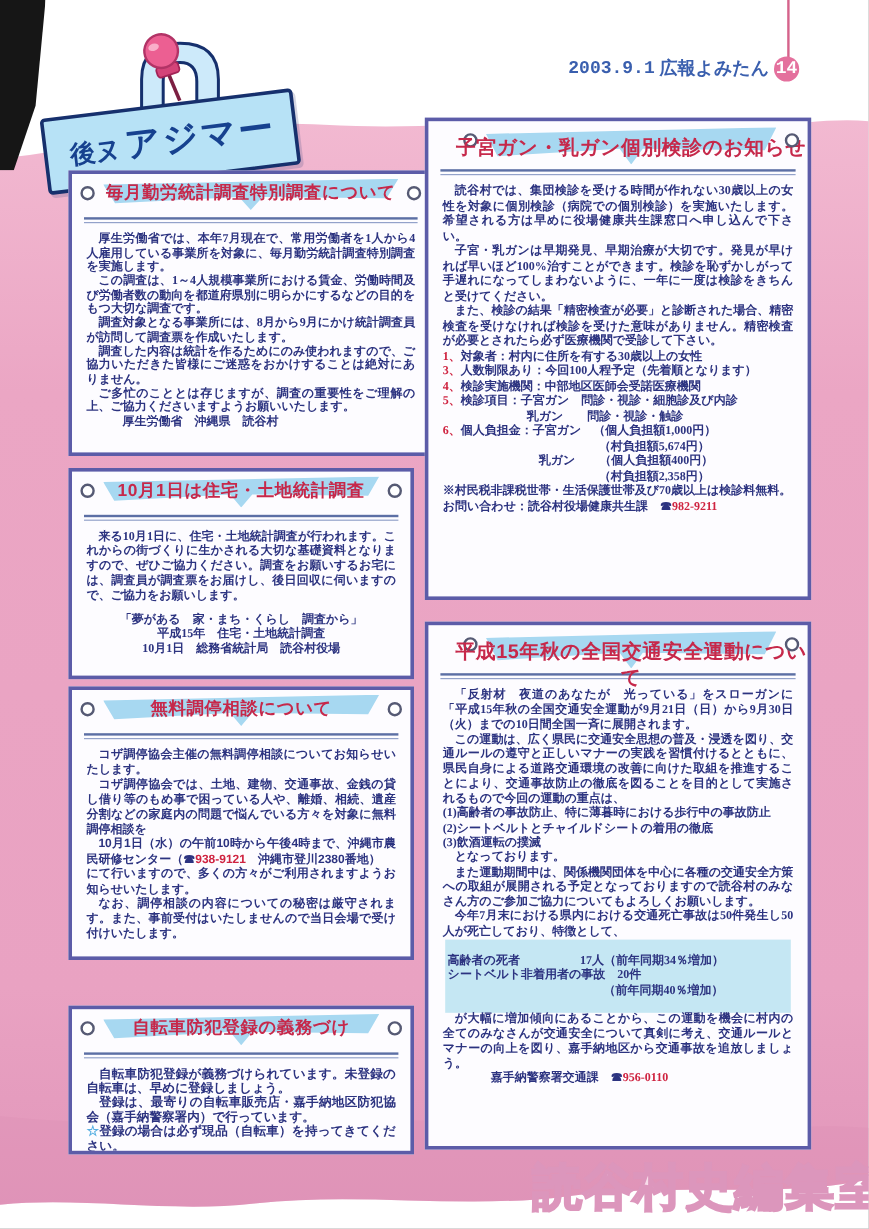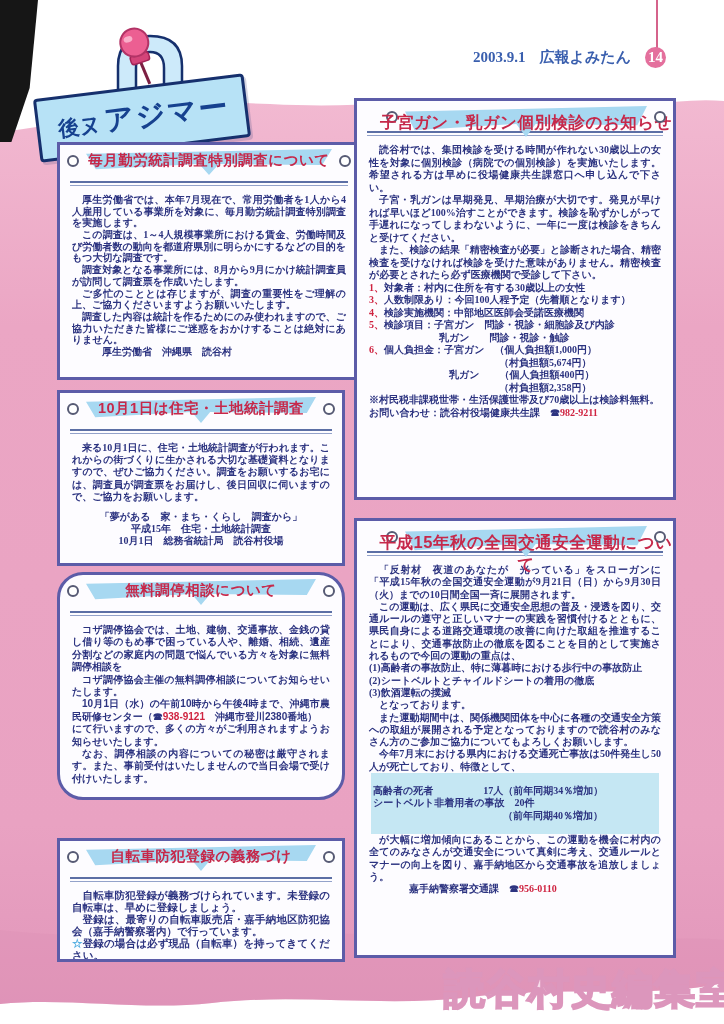--- a/index.html
+++ b/index.html
@@ -8,22 +8,22 @@
           font-family:"Liberation Serif","DejaVu Serif",serif; }
 
   
   .bg-svg { position:absolute; left:0; top:0; width:724px; height:1024px; }
 
   
   .scan-edge { position:absolute; left:0; top:0; width:38px; height:142px; background:#161616;
                clip-path:polygon(0 0,100% 0,78% 62%,30% 100%,0 100%); }
 
   
-  .header-meta { position:absolute; top:47px; right:58px; display:flex; align-items:center; gap:14px;
-                 color:#3a5fae; font-weight:bold; font-size:15px; font-family:Liberation Serif, serif; }
+  .header-meta { position:absolute; top:47px; right:58px; display:flex; align-items:center; gap:4px;
+                 color:#3a5fae; font-weight:bold; font-size:15px; font-family:Liberation Mono, monospace; }
   .page-badge { display:flex; align-items:center; justify-content:center; width:21px; height:21px;
                 border-radius:50%; background:#e4709d; color:#fff; font-size:15px; font-weight:bold; }
   .badge-line { position:absolute; top:0; right:66px; width:2px; height:50px; background:#d5638b; }
 
   
   .logo-wrap { position:absolute; left:28px; top:18px; width:250px; height:140px; }
   .logo-board { position:absolute; left:8px; top:68px; width:212px; padding:8px 10px 10px 14px;
                 background:#b7e2f6; border:3px solid #16306d; border-radius:4px;
                 transform:rotate(-7deg); text-align:center; white-space:nowrap;
                 box-shadow:2px 3px 0 rgba(90,90,140,.25); }
@@ -31,21 +31,21 @@
   .logo-main   { font-size:29px; font-weight:bold; color:#16418f; font-family:"Liberation Sans",sans-serif; letter-spacing:2px; }
 
   
   .box { position:absolute; background:#fdfcff; border:3px solid #5c5ca8; overflow:hidden; }
   .box-head { position:relative; height:36px; }
   .ribbon { position:absolute; left:26px; right:26px; top:4px; height:26px; background:#a7d8f1;
             clip-path:polygon(0% 18%,100% 0%,96% 62%,54% 58%,50% 100%,46% 58%,4% 78%); }
   .box-title { position:absolute; left:0; right:0; top:6px; text-align:center;
                font-family:"Liberation Sans",sans-serif; font-weight:bold; font-size:14.5px;
                color:#c6284a; letter-spacing:.5px; }
-  .col-right .box-head { height:30px;margin-left:22px; }
+  .col-right .box-head { height:40px;margin-left:22px; }
   .col-right .ribbon { top:5px; height:31px; }
   .col-right .box-title { top:11px; font-size:16.5px; }
   .hole { position:absolute; width:12px; height:12px; border:2px solid #565a74; border-radius:50%;
           background:#fff; top:10px; }
   .hole.left { left:7px; } .hole.right { right:7px; }
   .rule { height:5px; border-top:2px solid #5c6fa5; border-bottom:1px solid #93a2ca; margin:0 10px 4px; }
 
   .body { padding:4px 12px 6px; color:#2c3380; font-weight:600; font-size:10px; line-height:1.2;
           text-align:justify; }
   .col-right .body { line-height:1.26; }
@@ -114,22 +114,22 @@
       <span class="hole left"></span>
       <div class="ribbon"></div>
       <h2 class="box-title">毎月勤労統計調査特別調査について</h2>
       <span class="hole right"></span>
     </div>
     <div class="rule"></div>
     <div class="body" style="line-height:1.17;">
       <p>厚生労働省では、本年7月現在で、常用労働者を1人から4人雇用している事業所を対象に、毎月勤労統計調査特別調査を実施します。</p>
       <p>この調査は、1～4人規模事業所における賃金、労働時間及び労働者数の動向を都道府県別に明らかにするなどの目的をもつ大切な調査です。</p>
       <p>調査対象となる事業所には、8月から9月にかけ統計調査員が訪問して調査票を作成いたします。</p>
+      <p>調査した内容は統計を作るためにのみ使われますので、ご協力いただきた皆様にご迷惑をおかけすることは絶対にありません。</p>
       <p>ご多忙のこととは存じますが、調査の重要性をご理解の上、ご協力くださいますようお願いいたします。</p>
-      <p>調査した内容は統計を作るためにのみ使われますので、ご協力いただきた皆様にご迷惑をおかけすることは絶対にありません。</p>
       <p class="noind sig1">厚生労働省　沖縄県　読谷村</p>
     </div>
   </section>
 
   <section class="box col-left" style="left:57px;top:390px;width:288px;height:176px;">
     <div class="box-head">
       <span class="hole left"></span>
       <div class="ribbon"></div>
       <h2 class="box-title">10月1日は住宅・土地統計調査</h2>
       <span class="hole right"></span>
@@ -137,31 +137,31 @@
     <div class="rule"></div>
     <div class="body" style="line-height:1.22;">
       <p>来る10月1日に、住宅・土地統計調査が行われます。これからの街づくりに生かされる大切な基礎資料となりますので、ぜひご協力ください。調査をお願いするお宅には、調査員が調査票をお届けし、後日回収に伺いますので、ご協力をお願いします。</p>
       <div class="spacer8"></div>
       <p class="center gothic">「夢がある　家・まち・くらし　調査から」</p>
       <p class="center">平成15年　住宅・土地統計調査</p>
       <p class="center">10月1日　総務省統計局　読谷村役場</p>
     </div>
   </section>
 
-  <section class="box col-left" style="left:57px;top:572px;width:288px;height:228px;border-radius:26px;">
+  <section class="box col-left" style="left:57px;top:572px;width:288px;height:228px;">
     <div class="box-head">
       <span class="hole left"></span>
       <div class="ribbon"></div>
       <h2 class="box-title">無料調停相談について</h2>
       <span class="hole right"></span>
     </div>
     <div class="rule"></div>
     <div class="body" style="line-height:1.24;">
+      <p>コザ調停協会主催の無料調停相談についてお知らせいたします。</p>
       <p>コザ調停協会では、土地、建物、交通事故、金銭の貸し借り等のもめ事で困っている人や、離婚、相続、遺産分割などの家庭内の問題で悩んでいる方々を対象に無料調停相談を</p>
-      <p>コザ調停協会主催の無料調停相談についてお知らせいたします。</p>
       <p class="gothic"><span>10月1日（水）の午前10時から午後4時まで、沖縄市農民研修センター（</span><span>☎</span><span class="red">938-9121</span><span>　沖縄市登川2380番地）</span></p>
       <p class="noind">にて行いますので、多くの方々がご利用されますようお知らせいたします。</p>
       <p>なお、調停相談の内容についての秘密は厳守されます。また、事前受付はいたしませんので当日会場で受け付けいたします。</p>
     </div>
   </section>
 
   <section class="box col-left" style="left:57px;top:838px;width:288px;height:124px;">
     <div class="box-head">
       <span class="hole left"></span>
       <div class="ribbon"></div>

